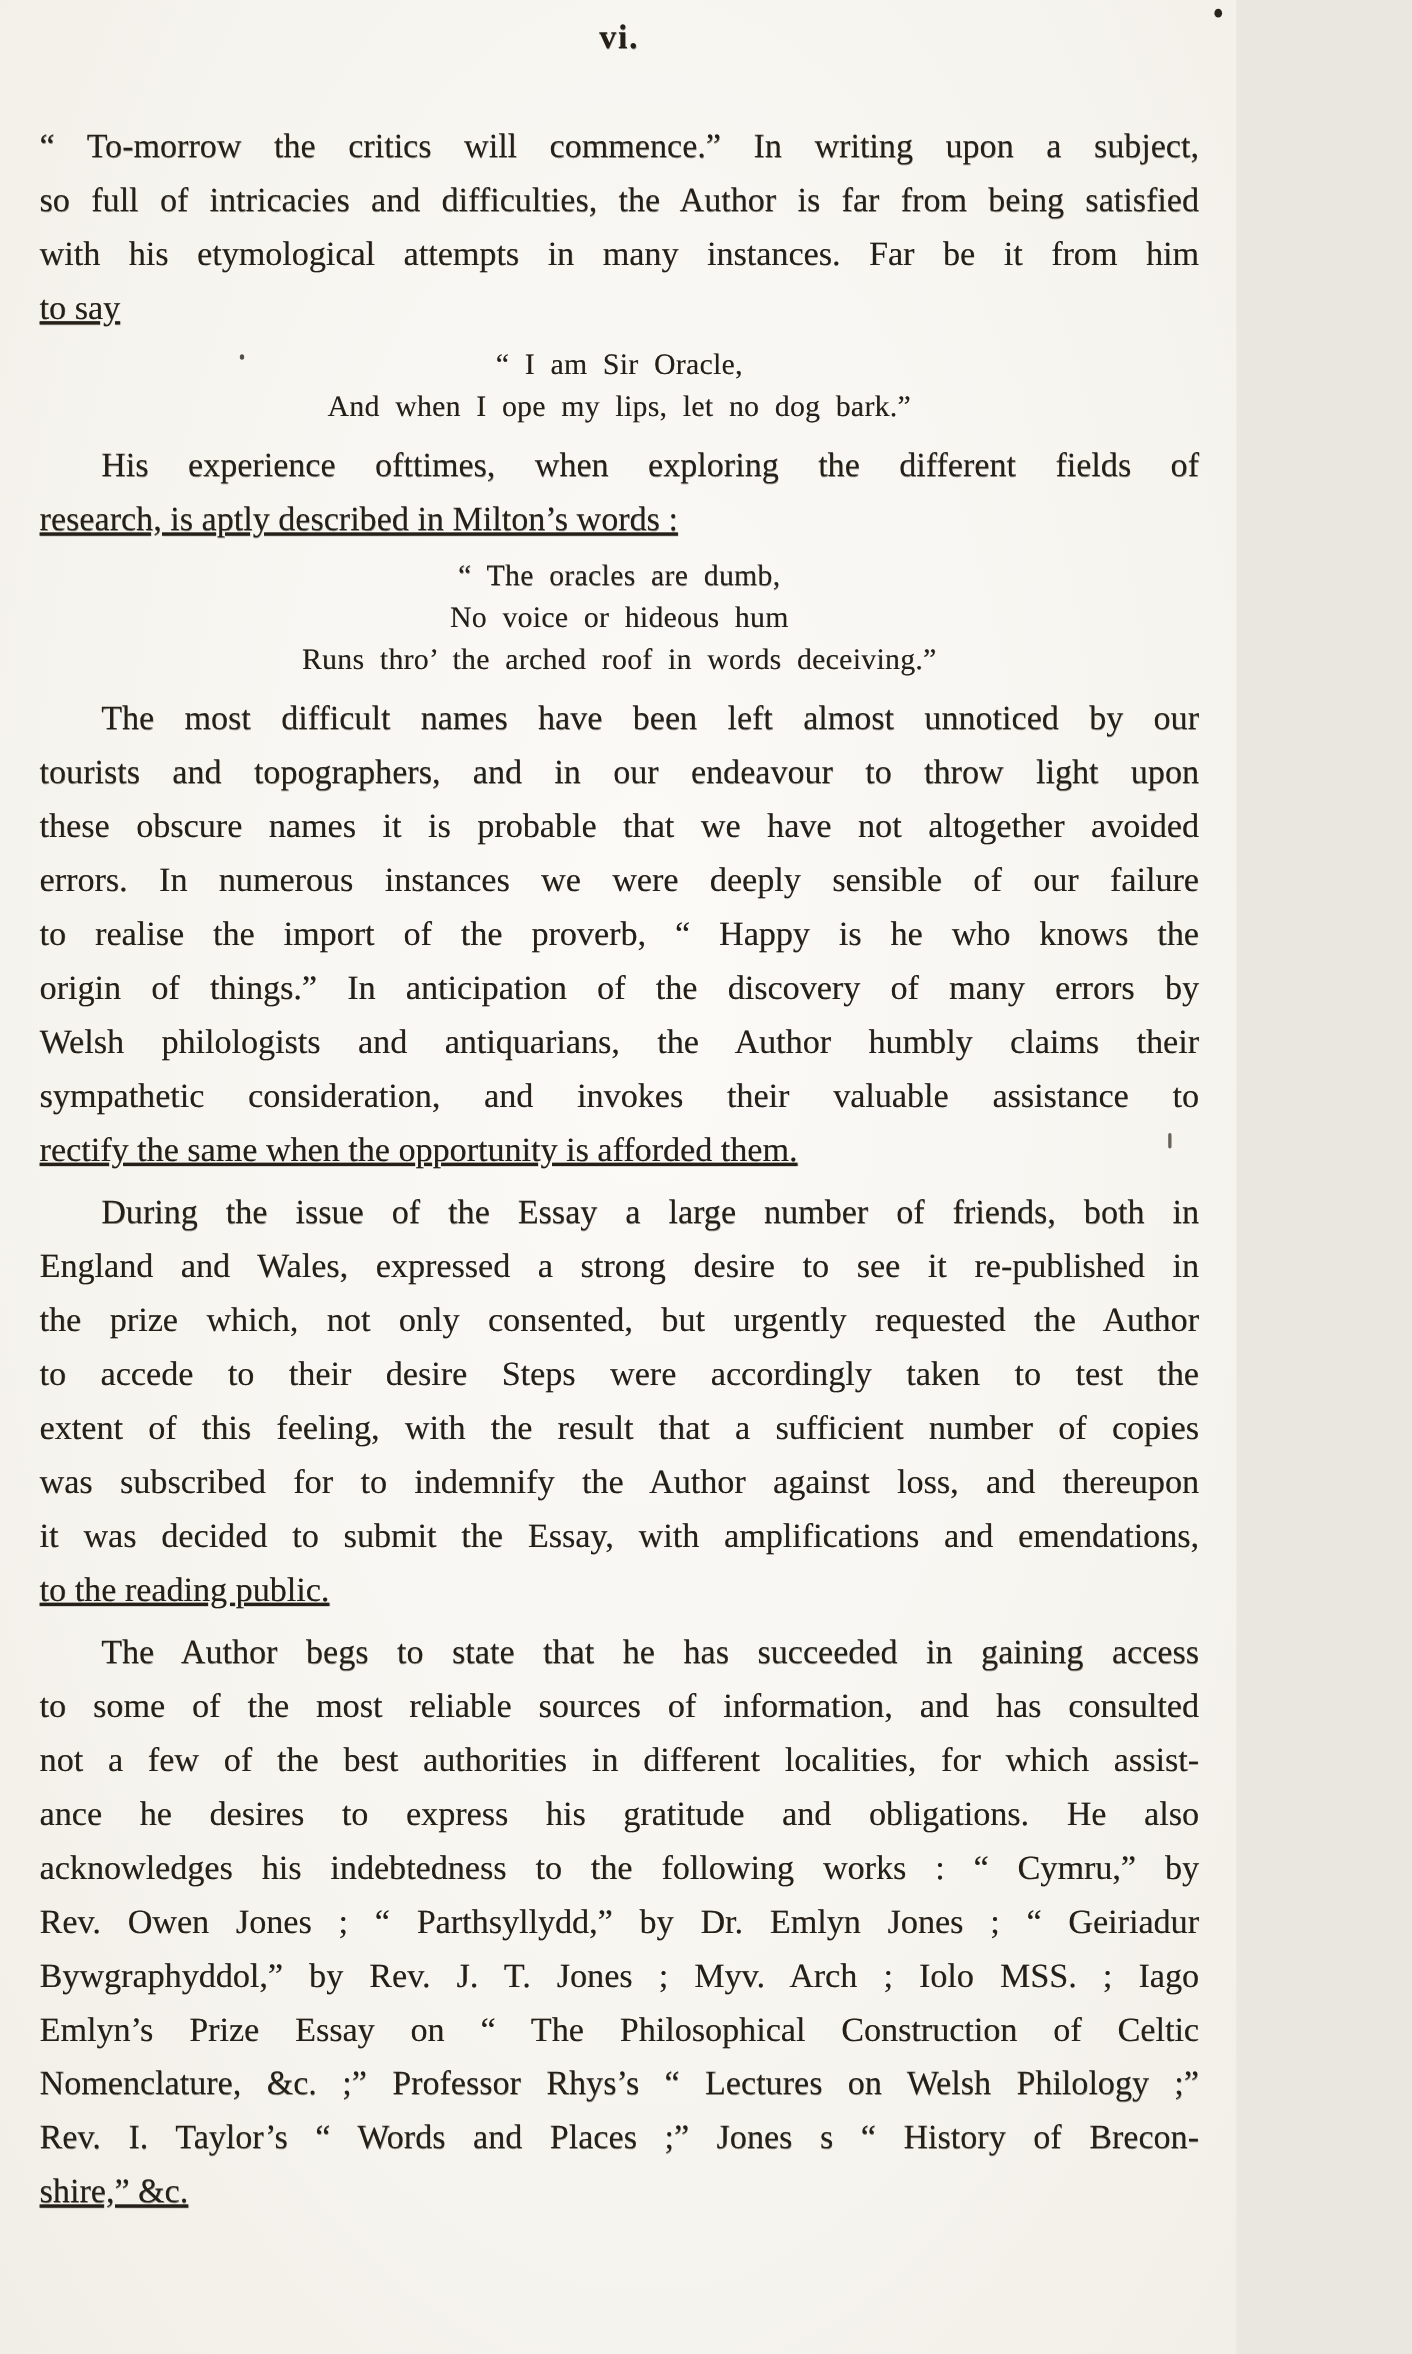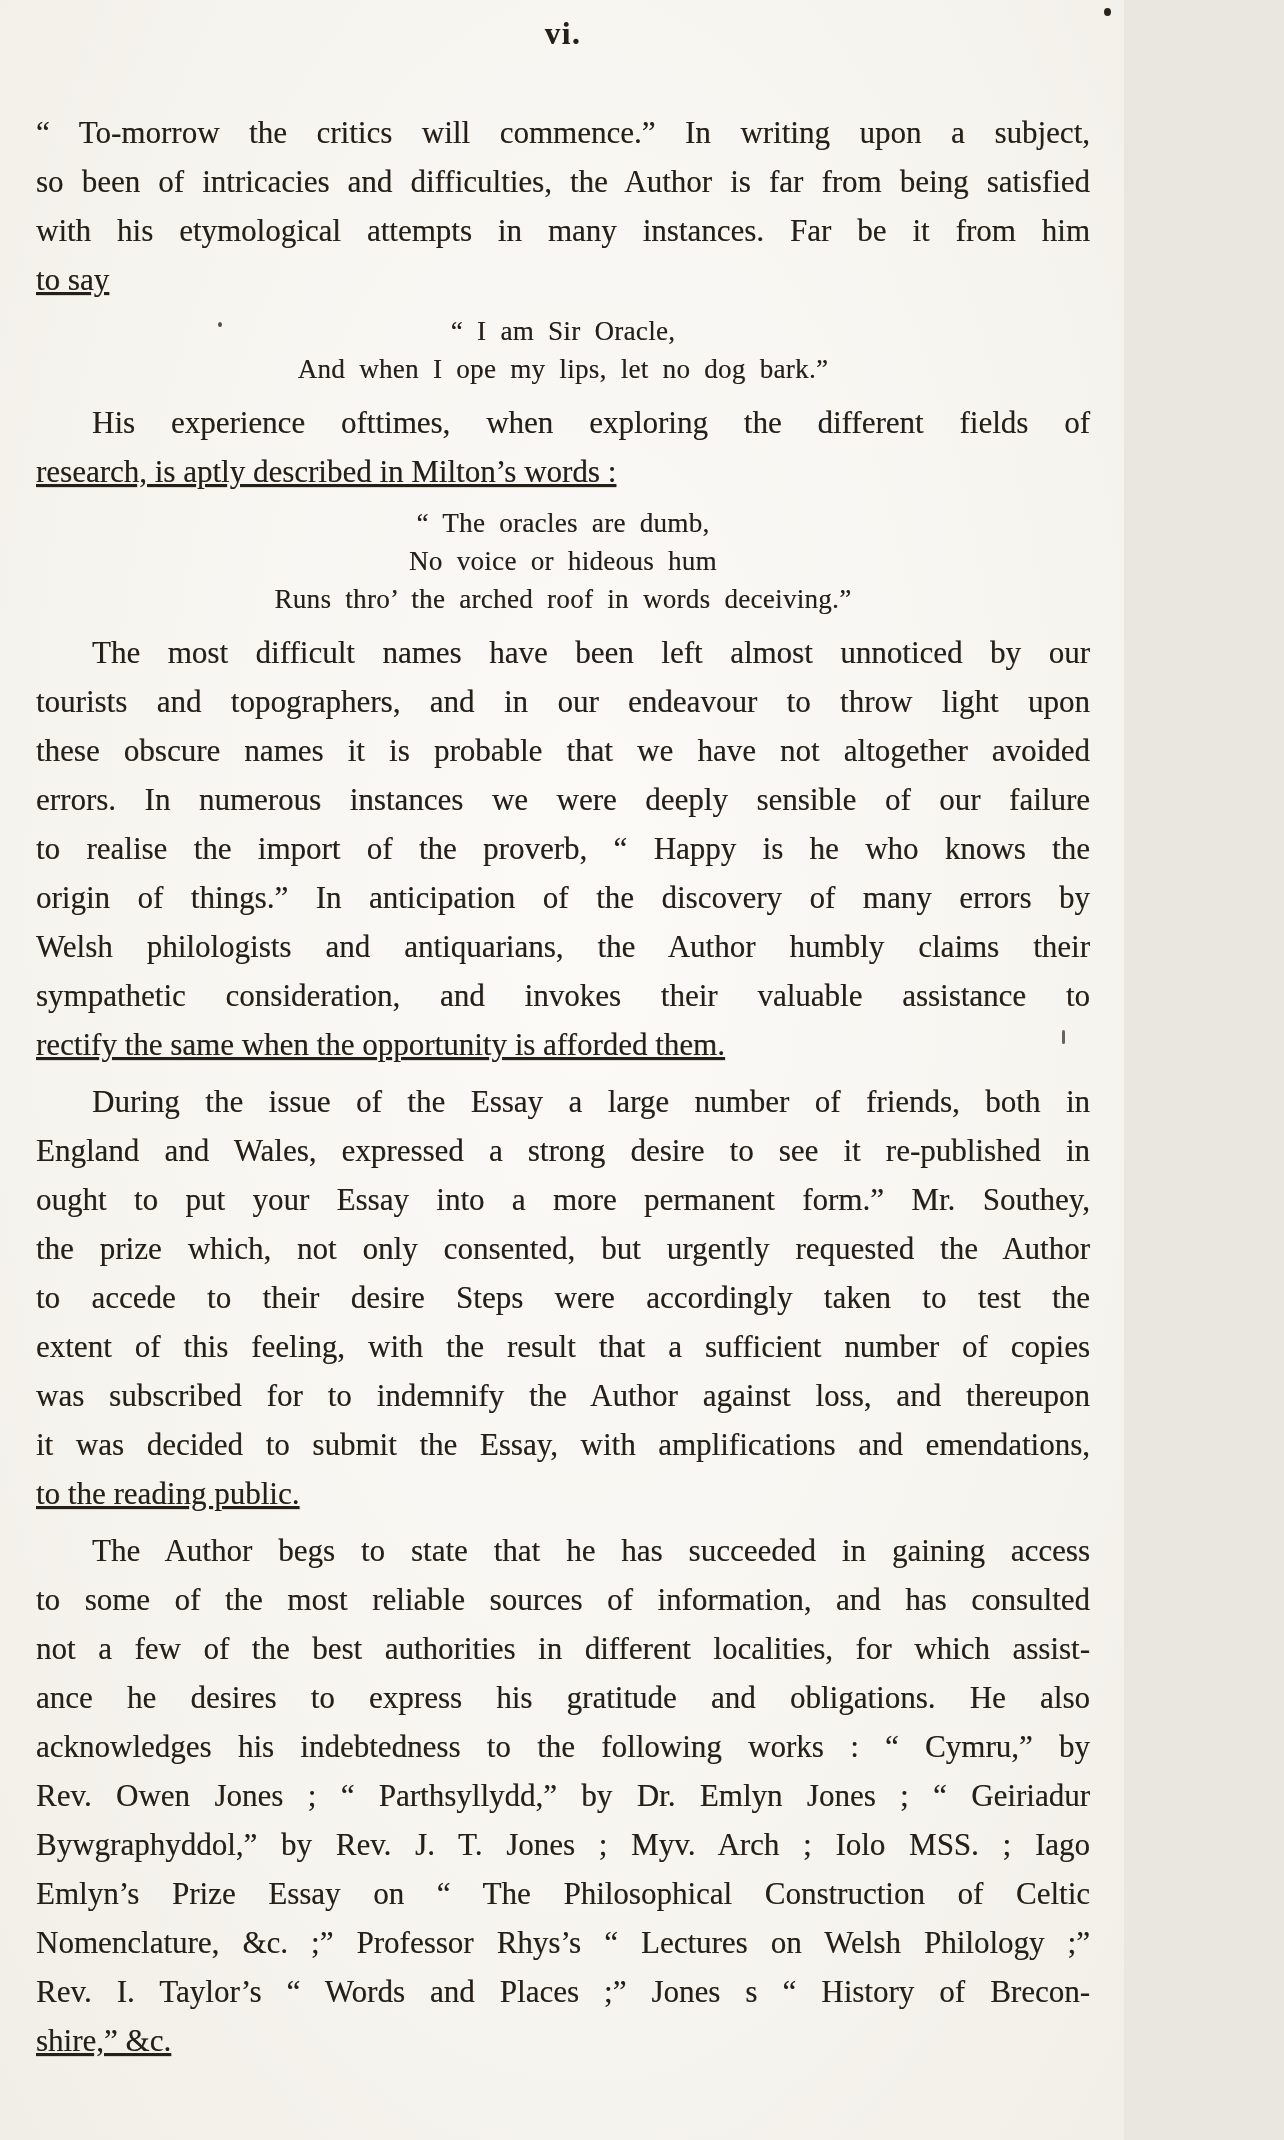--- a/index.html
+++ b/index.html
@@ -61,21 +61,21 @@
 </style>
 </head>
 <body>
 
 <div class="page">
 
   <div class="page-number">vi.</div>
 
   <div class="para">
     <div class="line">“ To-morrow the critics will commence.”  In writing upon a subject,</div>
-    <div class="line">so been of intricacies and difficulties, the Author is far from being satisfied</div>
+    <div class="line">so full of intricacies and difficulties, the Author is far from being satisfied</div>
     <div class="line">with his etymological attempts in many instances.  Far be it from him</div>
     <div class="line last">to say</div>
   </div>
 
   <div class="verse">
     <div class="vline">“ I am Sir Oracle,</div>
     <div class="vline">And when I ope my lips, let no dog bark.”</div>
   </div>
 
   <div class="para">
@@ -97,21 +97,20 @@
     <div class="line">to realise the import of the proverb, “ Happy is he who knows the</div>
     <div class="line">origin of things.”  In anticipation of the discovery of many errors by</div>
     <div class="line">Welsh philologists and antiquarians, the Author humbly claims their</div>
     <div class="line">sympathetic consideration, and invokes their valuable assistance to</div>
     <div class="line last">rectify the same when the opportunity is afforded them.</div>
   </div>
 
   <div class="para">
     <div class="line indent">During the issue of the Essay a large number of friends, both in</div>
     <div class="line">England and Wales, expressed a strong desire to see it re-published in</div>
-    <div class="line">ought to put your Essay into a more permanent form.”  Mr. Southey,</div>
     <div class="line">the prize which, not only consented, but urgently requested the Author</div>
     <div class="line">to accede to their desire  Steps were accordingly taken to test the</div>
     <div class="line">extent of this feeling, with the result that a sufficient number of copies</div>
     <div class="line">was subscribed for to indemnify the Author against loss, and thereupon</div>
     <div class="line">it was decided to submit the Essay, with amplifications and emendations,</div>
     <div class="line last">to the reading public.</div>
   </div>
 
   <div class="para">
     <div class="line indent">The Author begs to state that he has succeeded in gaining access</div>

